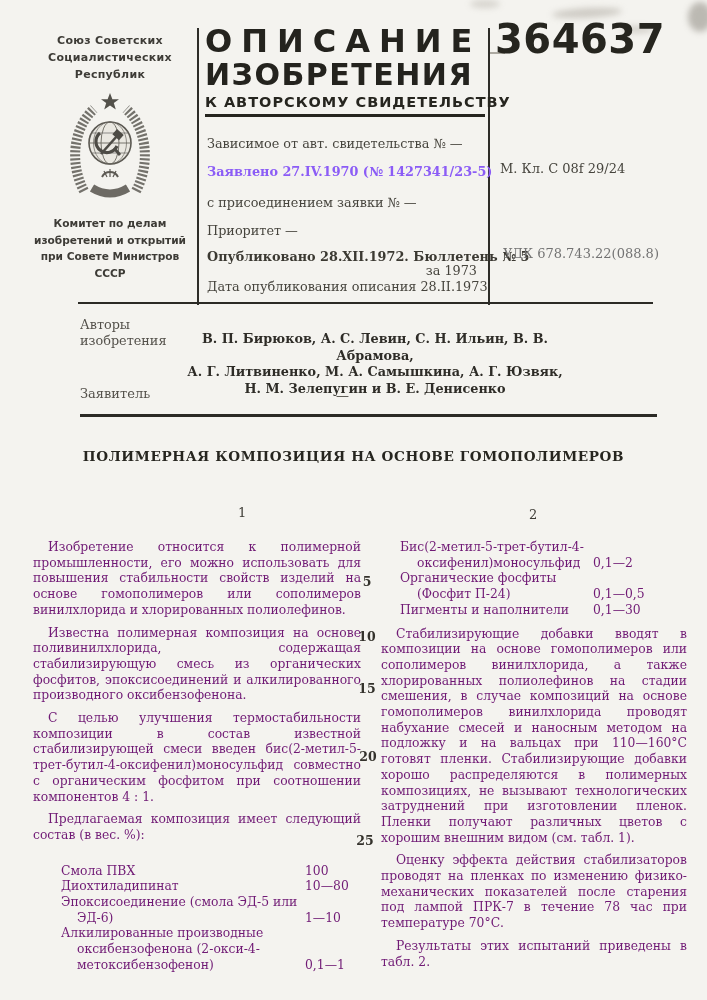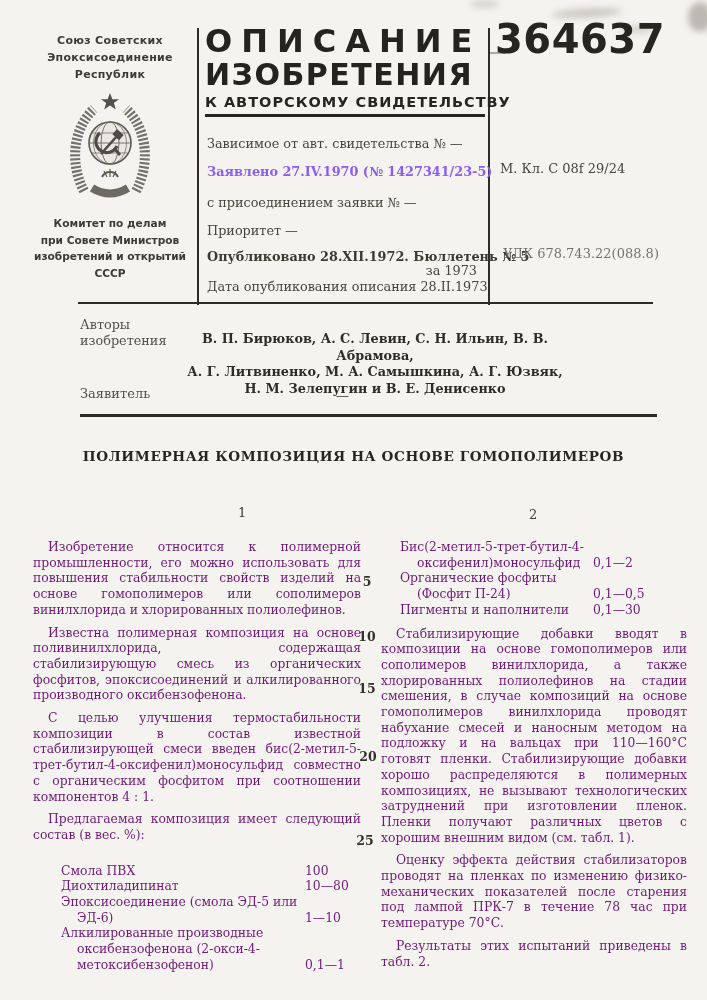--- a/index.html
+++ b/index.html
@@ -94,21 +94,21 @@
 <div class="page">
 
   <div class="smudge sm-1"></div>
   <div class="smudge sm-2"></div>
   <div class="smudge sm-3"></div>
   <div class="smudge sm-4"></div>
   <div class="dash-mark"></div>
 
   <div class="hdr-left">
     <div class="union-line">Союз Советских</div>
-    <div class="union-line">Эпоксисоединение</div>
+    <div class="union-line">Социалистических</div>
     <div class="union-line">Республик</div>
     <div class="emblem-wrap">
       <svg width="96" height="118" viewBox="0 0 96 118" xmlns="http://www.w3.org/2000/svg">
         <polygon points="48,2 50.4,8.2 57,8.2 51.8,12 53.8,18.4 48,14.6 42.2,18.4 44.2,12 39,8.2 45.6,8.2" fill="#3c3a34"></polygon>
         <path d="M22,100 C8,74 10,38 32,18" fill="none" stroke="#49463f" stroke-width="10" stroke-dasharray="2.2,1.8" opacity="0.85"></path>
         <path d="M74,100 C88,74 86,38 64,18" fill="none" stroke="#49463f" stroke-width="10" stroke-dasharray="2.2,1.8" opacity="0.85"></path>
         <circle cx="48" cy="52" r="21" fill="#e9e7e0" stroke="#47443d" stroke-width="1.6"></circle>
         <ellipse cx="48" cy="52" rx="9" ry="21" fill="none" stroke="#55524a" stroke-width="0.9"></ellipse>
         <ellipse cx="48" cy="52" rx="16.5" ry="21" fill="none" stroke="#55524a" stroke-width="0.7"></ellipse>
         <line x1="27" y1="52" x2="69" y2="52" stroke="#55524a" stroke-width="0.9"></line>
@@ -120,22 +120,22 @@
         <rect x="52" y="40" width="9" height="7" transform="rotate(42 56 43)" fill="#36342e"></rect>
         <path d="M30,97 Q48,108 66,97" fill="none" stroke="#49463f" stroke-width="8" opacity="0.9"></path>
         <path d="M40,86 a9,9 0 0 1 16,0" fill="none" stroke="#49463f" stroke-width="2"></path>
         <line x1="48" y1="78" x2="48" y2="86" stroke="#49463f" stroke-width="1.2"></line>
         <line x1="42" y1="80" x2="45" y2="86" stroke="#49463f" stroke-width="1.2"></line>
         <line x1="54" y1="80" x2="51" y2="86" stroke="#49463f" stroke-width="1.2"></line>
       </svg>
     </div>
     <div class="committee">
       <div class="committee-line">Комитет по делам</div>
+      <div class="committee-line">изобретений и открытий</div>
       <div class="committee-line">при Совете Министров</div>
-      <div class="committee-line">изобретений и открытий</div>
       <div class="committee-line">СССР</div>
     </div>
   </div>
 
   <div class="vline left"></div>
   <div class="vline right"></div>
 
   <div class="hdr-center">
     <div class="big-title-1">ОПИСАНИЕ</div>
     <div class="big-title-2">ИЗОБРЕТЕНИЯ</div>

